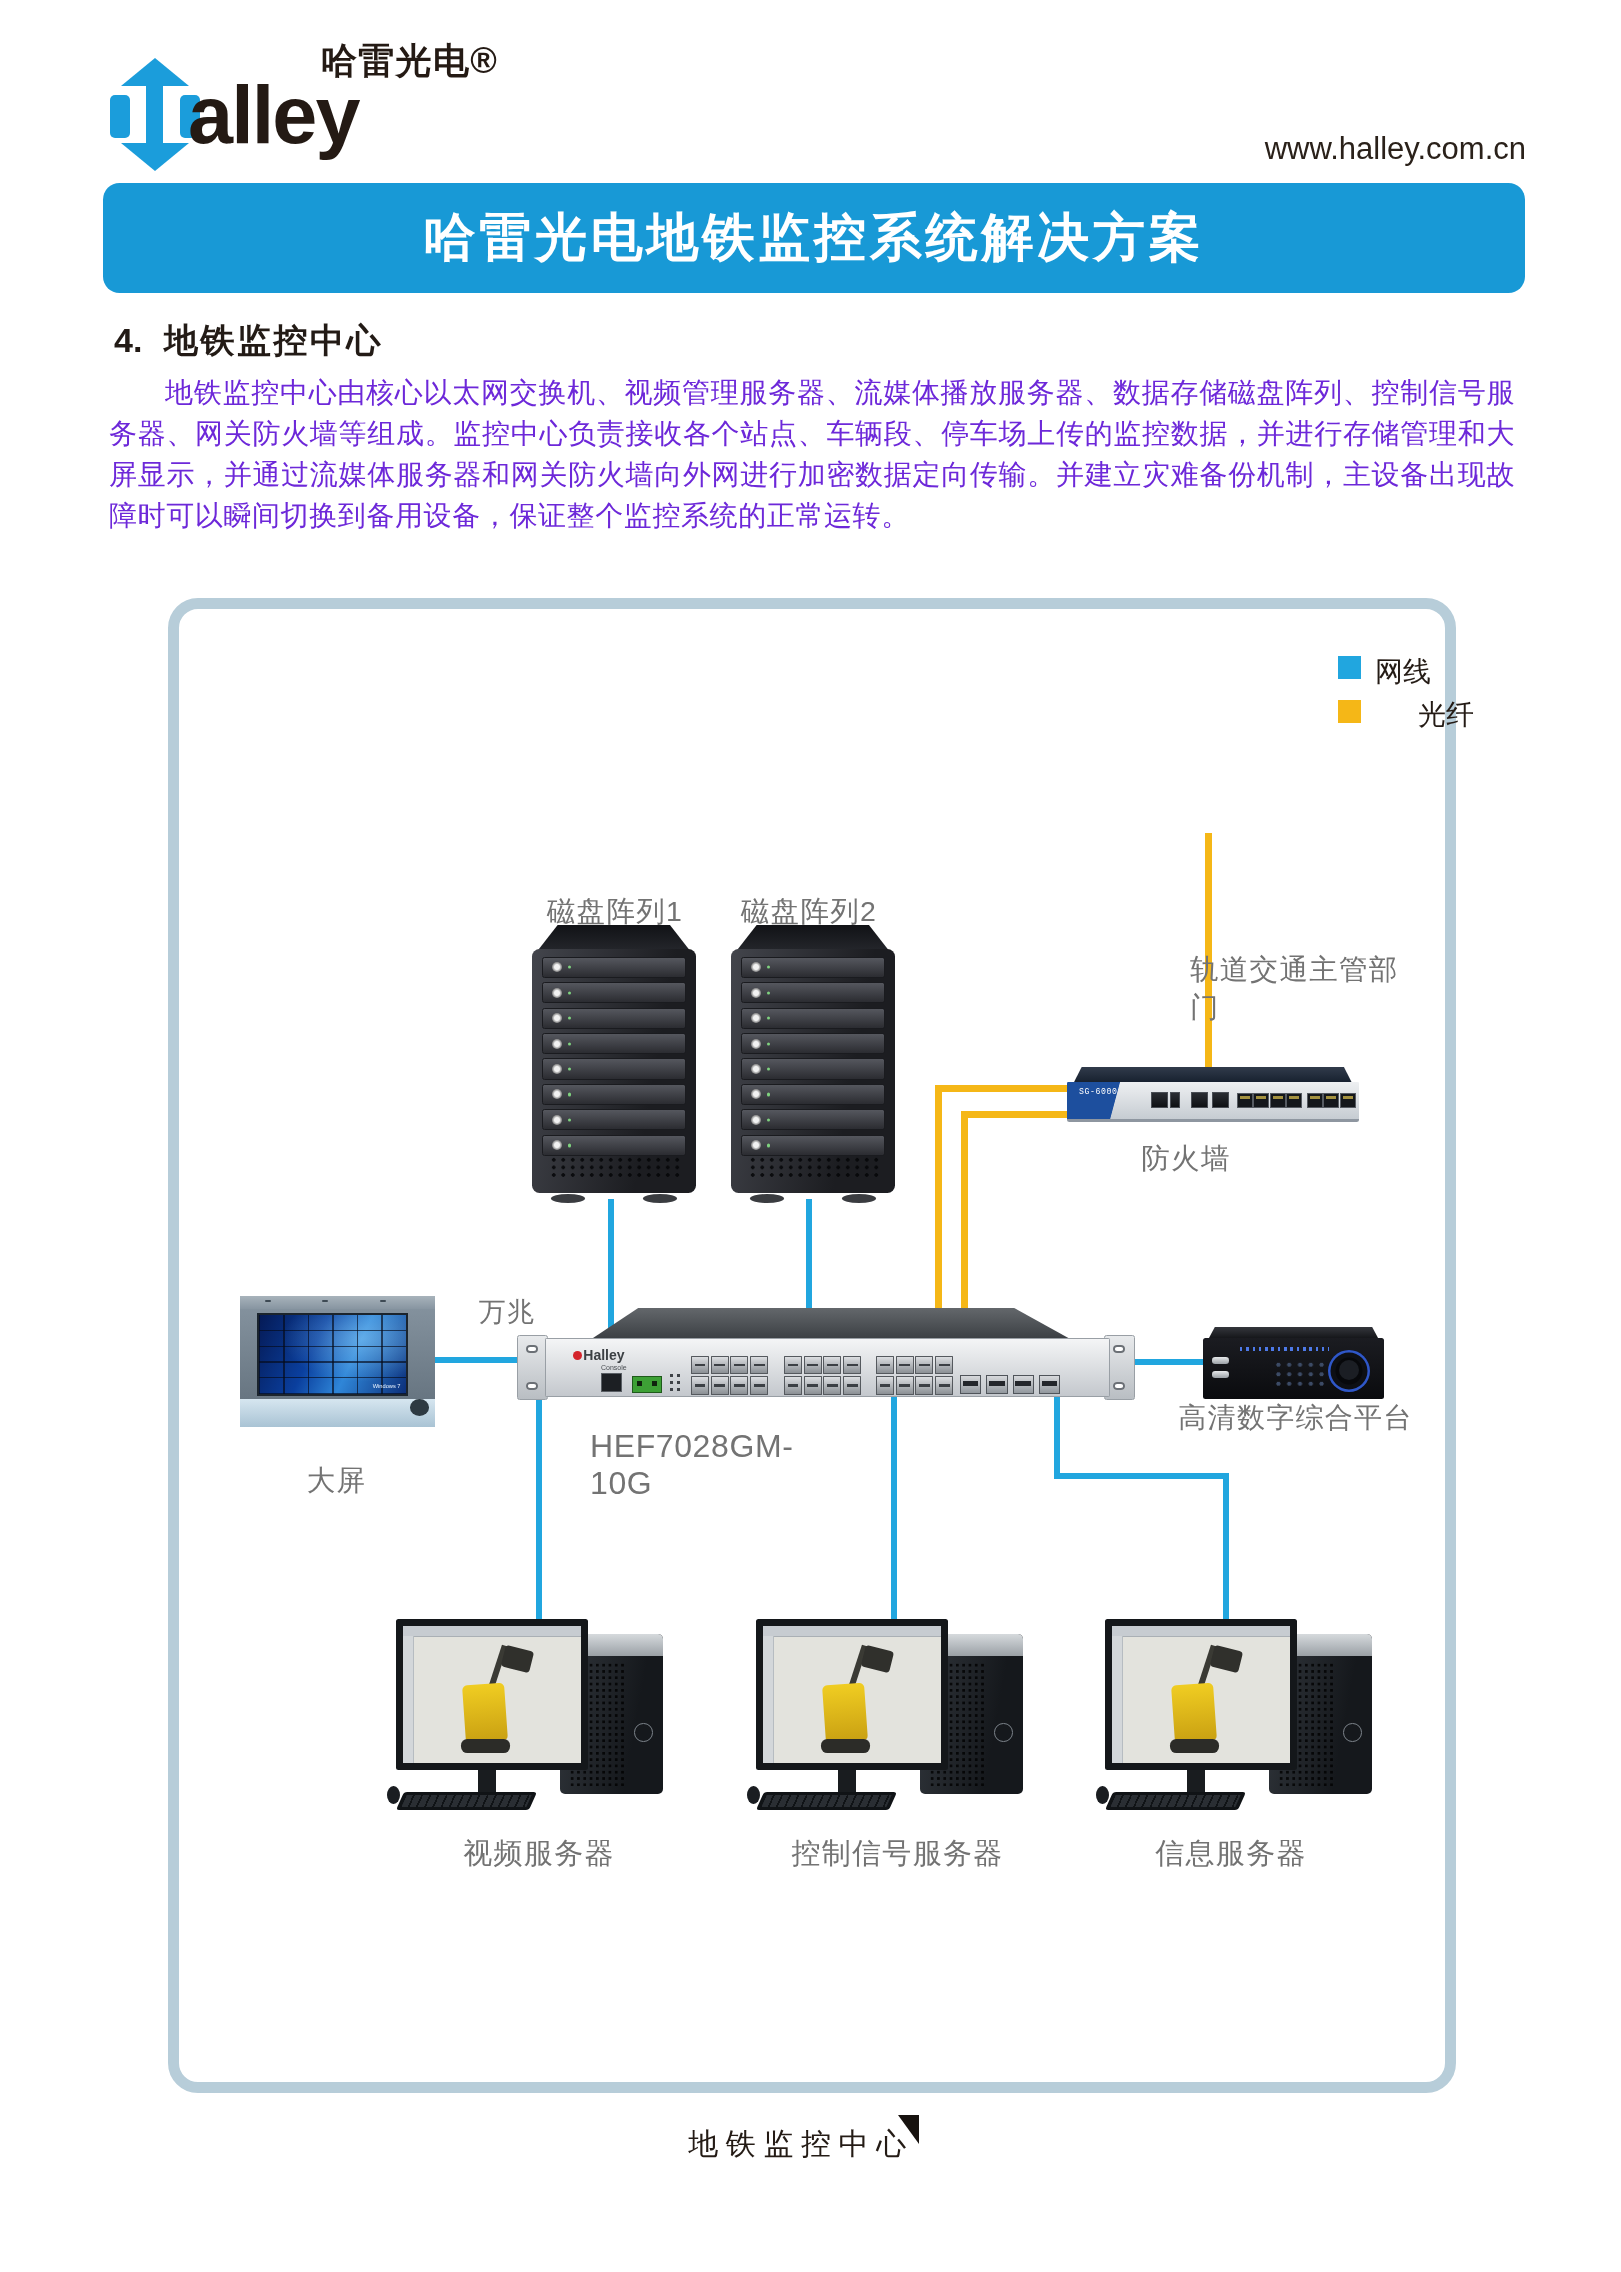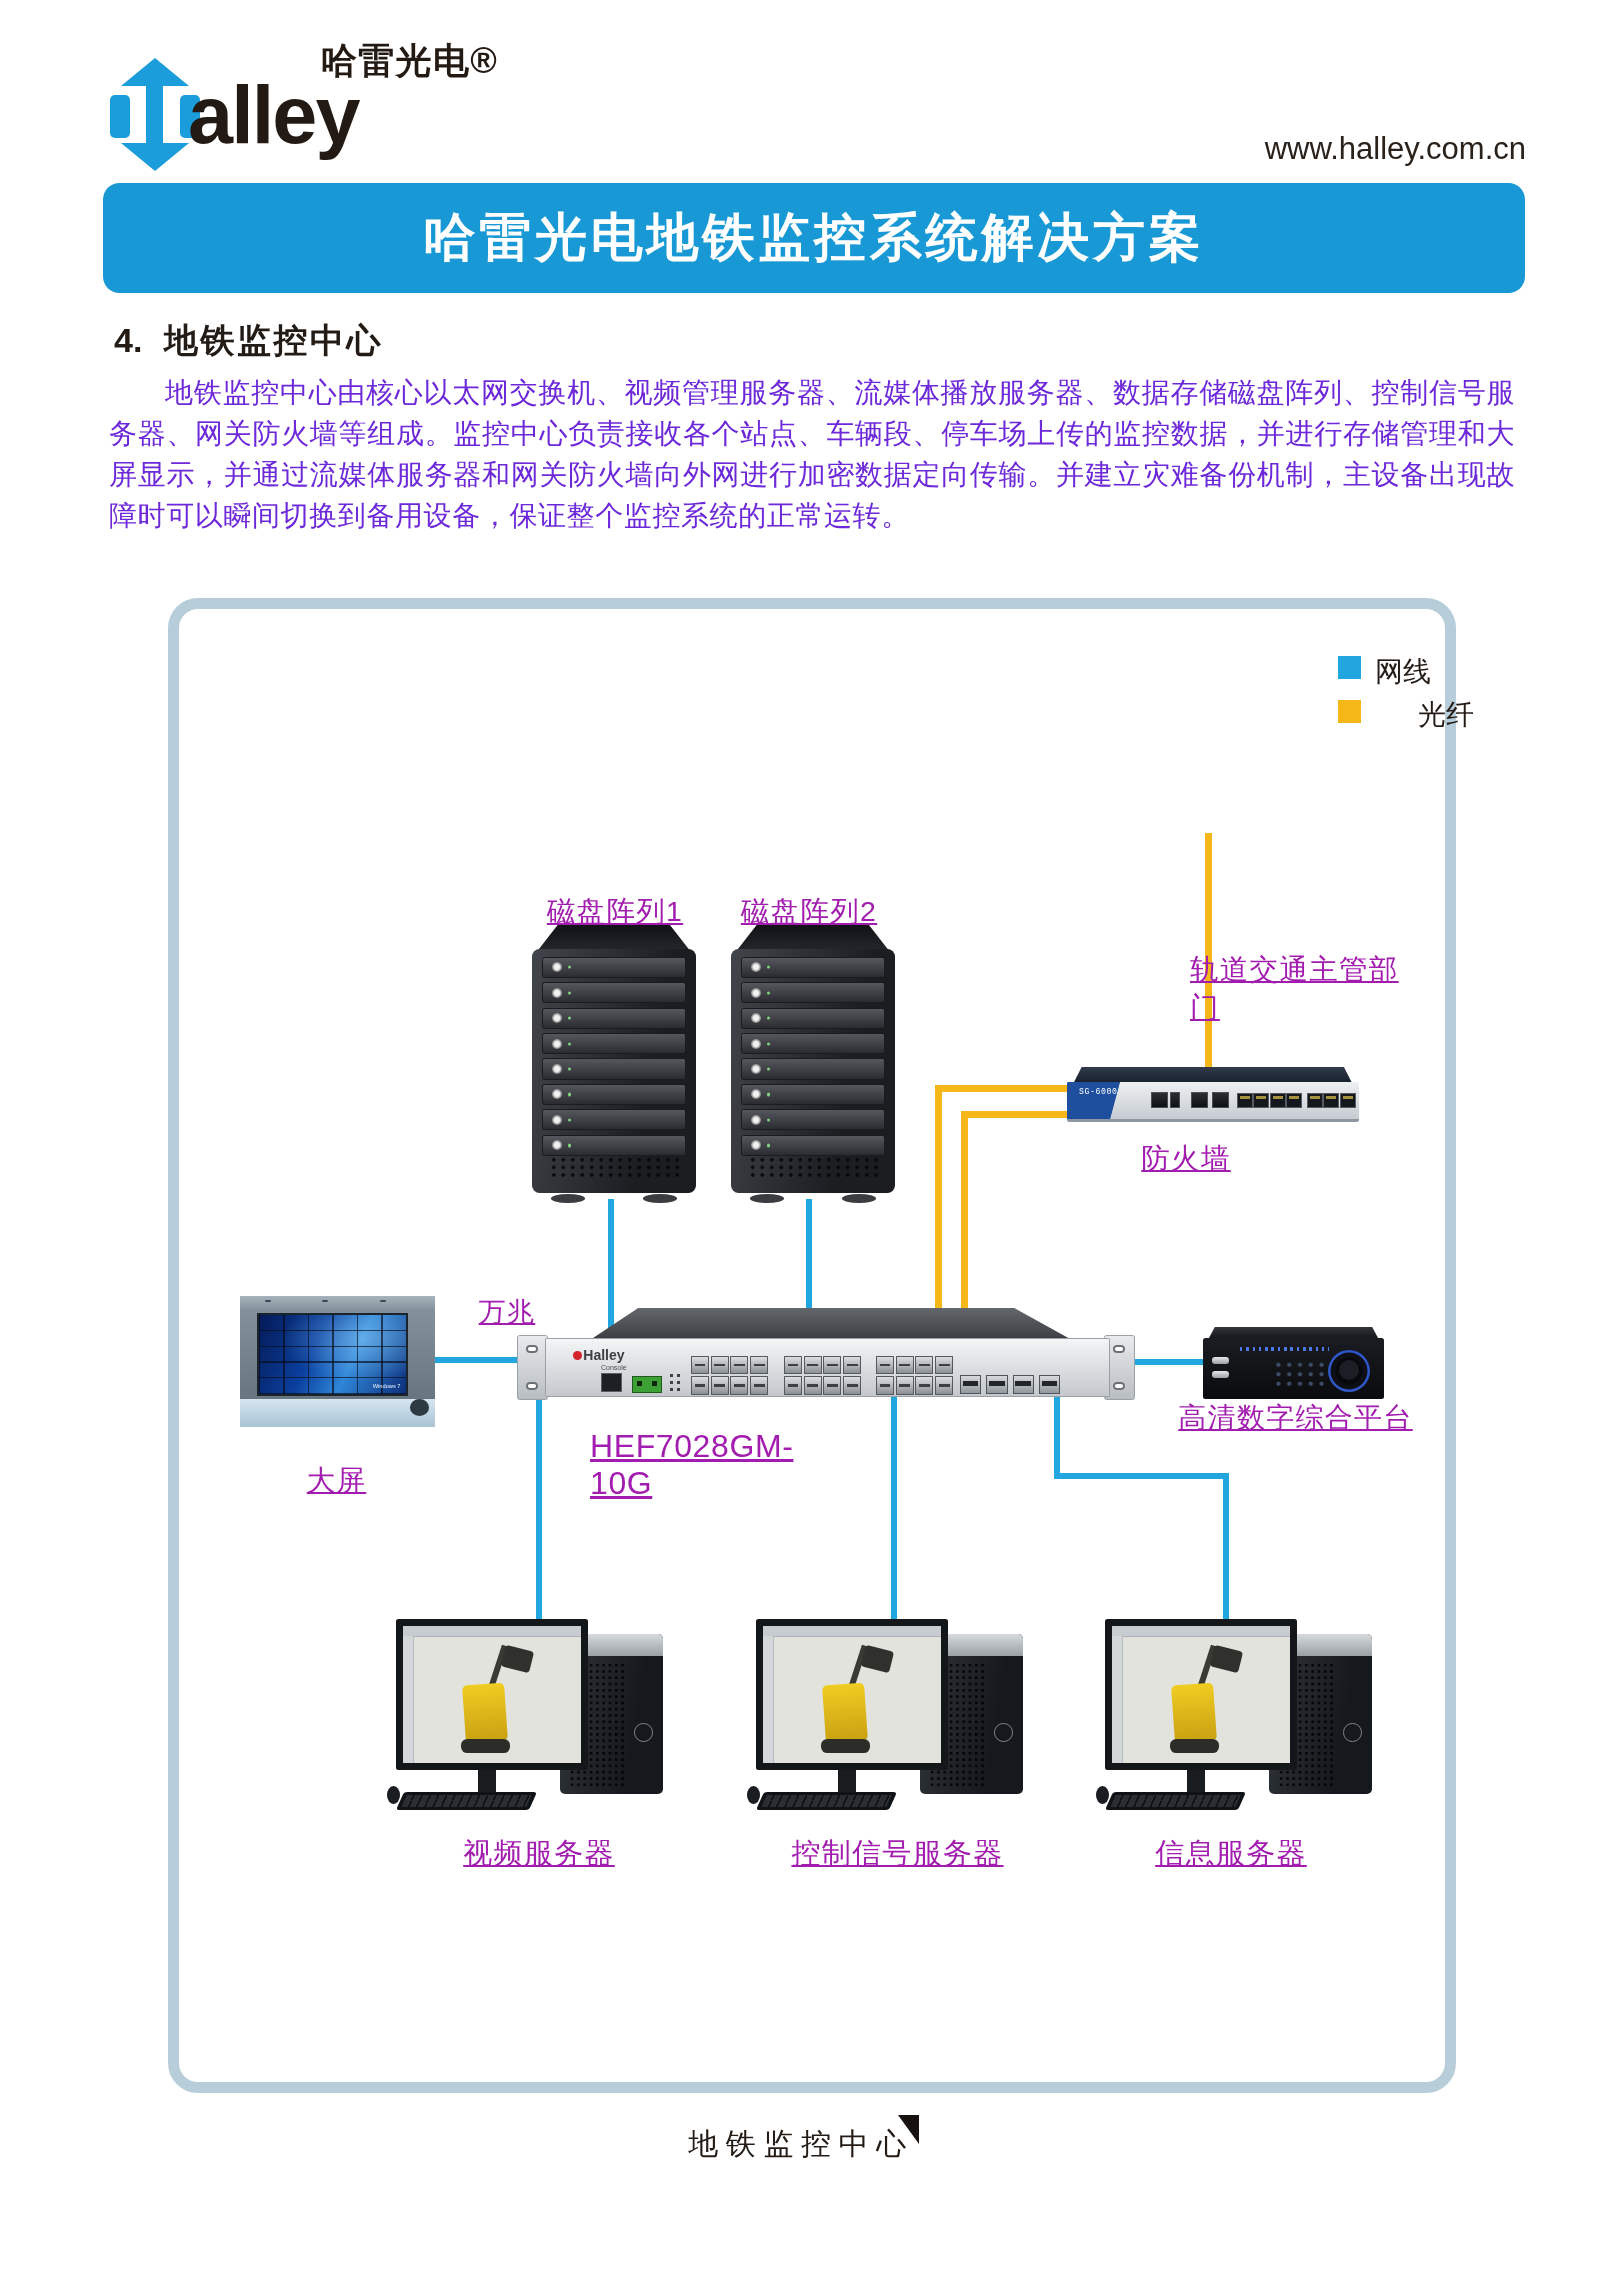--- a/index.html
+++ b/index.html
@@ -36,21 +36,21 @@
   
   .legend-swatch{width:23px;height:23px;}
   .legend-label{font-size:28px;color:#241b15;}
 
   
   .line{position:absolute;}
   .blue{background:#21a6df;}
   .orange{background:#f5b717;}
 
   
-  .dev-label{position:absolute;font-size:28.5px;color:#a21caf;text-align:center;letter-spacing:1.3px;text-decoration:underline;}
+  .dev-label{position:absolute;font-size:28.5px;color:#737373;text-align:center;letter-spacing:1.3px;}
 
   
   .disk-tower{width:164px;height:278px;}
   .dt-top{position:absolute;left:3.8px;top:0;width:156px;height:28px;background:linear-gradient(#111216,#26282d);
      clip-path:polygon(14% 0,86% 0,100% 100%,0 100%);}
   .dt-body{position:absolute;left:0;top:24px;right:0;bottom:10px;border-radius:7.6px;
      background:linear-gradient(100deg,#43454c,#1c1d21 70%);padding:7.6px 10px 37px 10px;display:flex;flex-direction:column;gap:4.4px;box-sizing:border-box;}
   .dt-bay{flex:1;background:linear-gradient(#55575e,#2b2c31);border-radius:2.5px;position:relative;border:0.6px solid #1a1b1f;}
   .dt-bay::before{content:"";position:absolute;left:9px;top:50%;transform:translateY(-50%);
      width:10px;height:10px;border-radius:50%;background:radial-gradient(#f2f2f2 35%,#9a9a9a 60%,#555 100%);}

